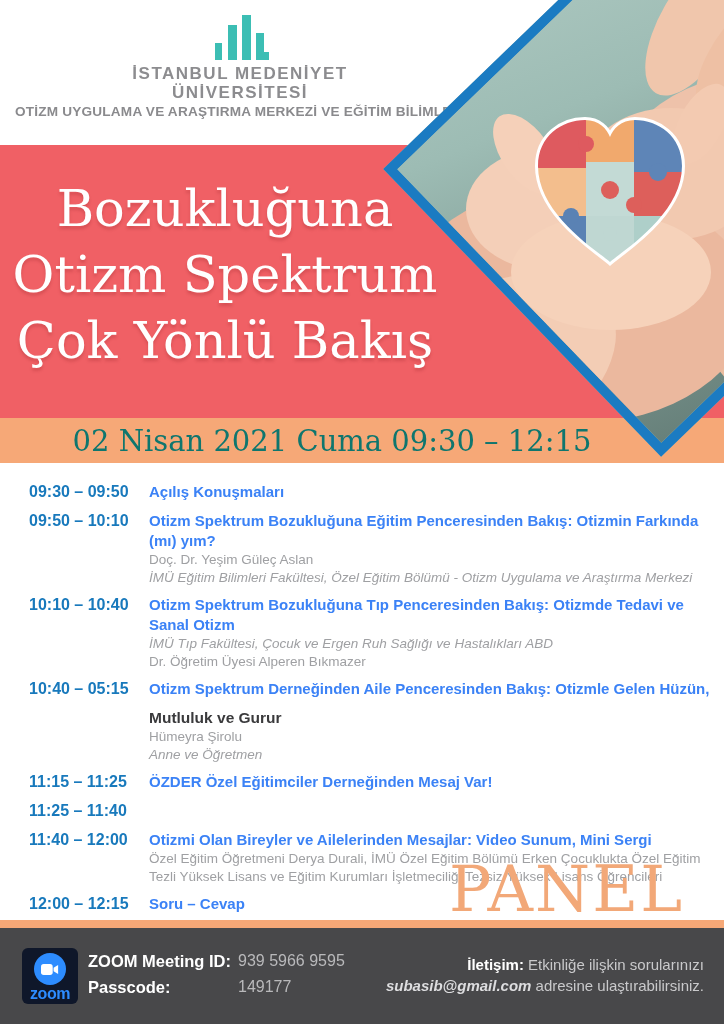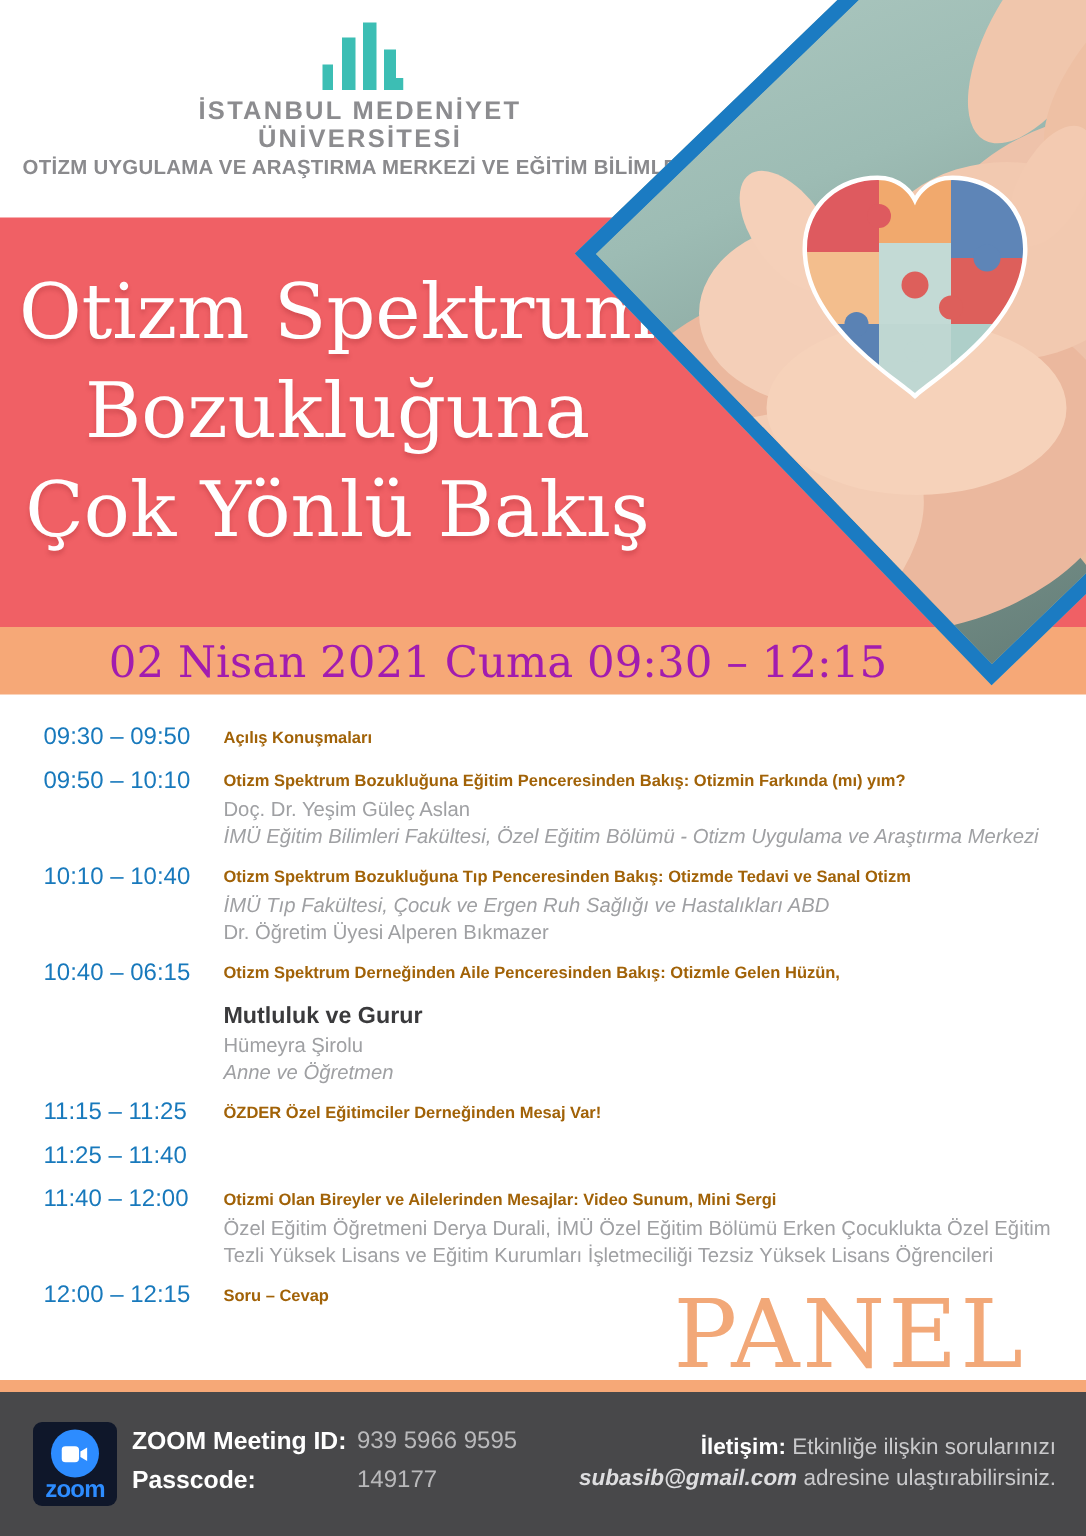--- a/index.html
+++ b/index.html
@@ -20,39 +20,39 @@
   .red-block{position:absolute; top:145px; left:0; width:724px; height:273px; background:#f06065; z-index:1;}
   .hero-title{
     position:absolute; top:176px; left:0; width:450px; z-index:3;
     text-align:center; color:#ffffff;
     font-family:"DejaVu Serif","Liberation Serif",serif;
     font-size:51px; line-height:66px; text-shadow:0 3px 3px rgba(140,30,35,.25);
   }
   .date-band{position:absolute; top:418px; left:0; width:724px; height:45px; background:#f6a877; z-index:1;}
   .date-text{
     position:absolute; top:424px; left:0; width:664px; z-index:2;
-    text-align:center; color:#a21caf;
+    text-align:center; color:#0f766e;
     font-family:"DejaVu Serif","Liberation Serif",serif; font-size:29px;
   }
   
   .diamond{
     position:absolute; left:466px; top:-26px; width:400px; height:400px;
     box-sizing:border-box; border:10px solid #1b7bc2; overflow:hidden;
     transform:rotate(46deg); z-index:5; background:#9dbcb4;
   }
   .photo{
     position:absolute; left:-110px; top:-110px; width:600px; height:600px;
     transform:rotate(-46deg);
   }
   
   .schedule{position:absolute; top:482px; left:0; width:724px; z-index:2;}
   .row{display:flex; margin-bottom:9px;}
-  .time{flex:0 0 120px; margin-left:29px; font-size:16px; font-weight:normal; color:#1879bc; line-height:20px;}
+  .time{flex:0 0 120px; margin-left:29px; font-size:16px; font-weight:bold; color:#1879bc; line-height:20px;}
   .item{flex:1; padding-right:10px;}
-  .item .title{font-size:11px; font-weight:bold; color:#a16207; line-height:20px;}
+  .item .title{font-size:15px; font-weight:bold; color:#3b82f6; line-height:20px;}
   .item .title2{font-size:15.5px; font-weight:bold; color:#3a3a3c; line-height:20px; margin-top:9px;}
   .sub{font-size:13.5px; color:#9fa0a3; line-height:17.5px;}
   .sub.italic{font-style:italic;}
   
   .panel-label{
     position:absolute; right:40px; top:858px; z-index:3;
     font-family:"DejaVu Serif","Liberation Serif",serif;
     font-size:63px; color:#f2a878; letter-spacing:2px; line-height:64px;
   }
   .orange-line{position:absolute; left:0; top:920px; width:724px; height:8px; background:#f6a877; z-index:4;}
@@ -89,22 +89,22 @@
         <rect x="45" y="40" width="13" height="8"></rect>
       </g>
     </svg>
     <div class="uni-name">İSTANBUL MEDENİYET</div>
     <div class="uni-name">ÜNİVERSİTESİ</div>
   </div>
   <div class="fac-line">OTİZM UYGULAMA VE ARAŞTIRMA MERKEZİ VE EĞİTİM BİLİMLERİ FAKÜLTESİ</div>
 
   <div class="red-block"></div>
   <div class="hero-title">
+    <div>Bozukluğuna</div>
     <div>Otizm Spektrum</div>
-    <div>Bozukluğuna</div>
     <div>Çok Yönlü Bakış</div>
   </div>
   <div class="date-band"></div>
   <div class="date-text">02 Nisan 2021 Cuma  09:30 – 12:15</div>
 
   <div class="diamond">
     <div class="photo">
       <svg width="600" height="600" viewBox="0 0 600 600">
         <defs>
           <linearGradient id="bg" x1="0" y1="0" x2="0.4" y2="1">
@@ -181,21 +181,21 @@
     <div class="row">
       <div class="time">10:10 – 10:40</div>
       <div class="item">
         <div class="title">Otizm Spektrum Bozukluğuna Tıp Penceresinden Bakış: Otizmde Tedavi ve Sanal Otizm</div>
         <div class="sub italic">İMÜ Tıp Fakültesi, Çocuk ve Ergen Ruh Sağlığı ve Hastalıkları ABD</div>
         <div class="sub">Dr. Öğretim Üyesi Alperen Bıkmazer</div>
       </div>
     </div>
 
     <div class="row">
-      <div class="time">10:40 – 06:15</div>
+      <div class="time">10:40 – 05:15</div>
       <div class="item">
         <div class="title">Otizm Spektrum Derneğinden Aile Penceresinden Bakış: Otizmle Gelen Hüzün,</div>
         <div class="title2">Mutluluk ve Gurur</div>
         <div class="sub">Hümeyra Şirolu</div>
         <div class="sub italic">Anne ve Öğretmen</div>
       </div>
     </div>
 
     <div class="row">
       <div class="time">11:15 – 11:25</div>

